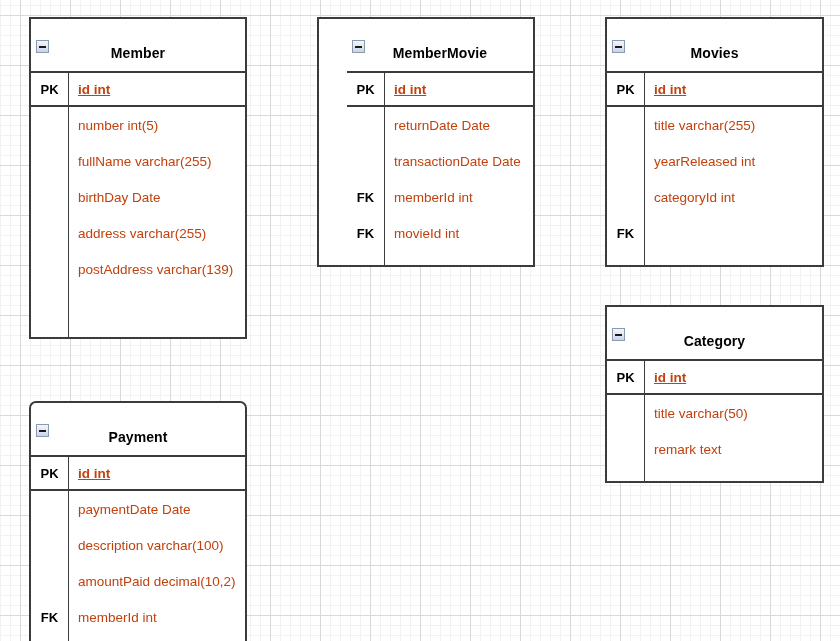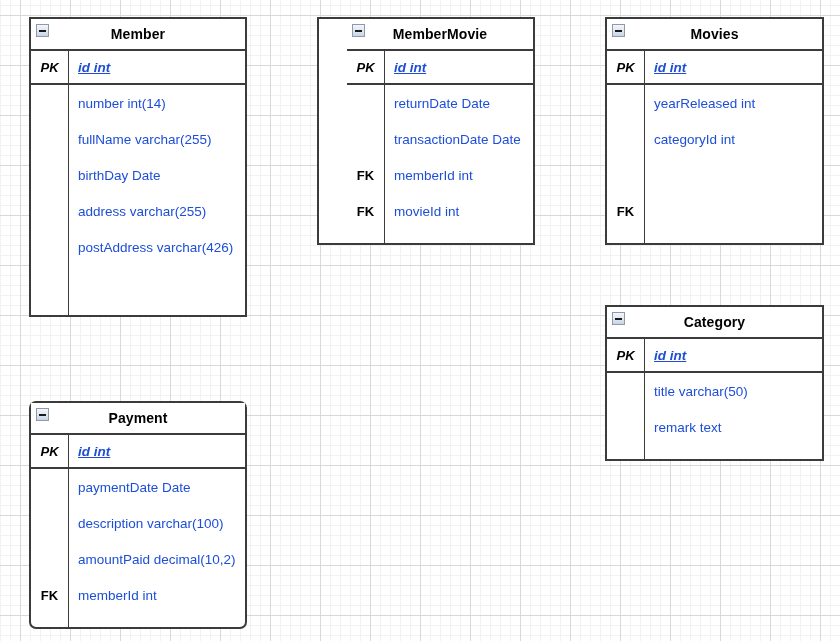--- a/index.html
+++ b/index.html
@@ -39,26 +39,27 @@
   .entity {
     position: absolute;
     box-sizing: border-box;
     border: 2px solid #3b3b3b;
     background: #ffffff;
   }
 
   .entity-header {
     position: relative;
     box-sizing: border-box;
-    height: 32px;
+    height: 38px;
     border-bottom: 2px solid #3b3b3b;
     display: flex;
     align-items: center;
     justify-content: center;
     background: #ffffff;
+    margin-top: 16px;
   }
 
   .collapse-icon {
     position: absolute;
     left: 5px;
     top: 5px;
     width: 13px;
     height: 13px;
     box-sizing: border-box;
     border: 1px solid #8a9bb0;
@@ -80,21 +81,20 @@
     font-weight: bold;
     color: #000000;
     letter-spacing: 0.1px;
   }
 
   .key-row {
     box-sizing: border-box;
     height: 34px;
     display: flex;
     border-bottom: 2px solid #3b3b3b;
-    font-style: italic;
   }
 
   .attr-area {
     display: flex;
   }
 
   .keycol {
     box-sizing: border-box;
     border-right: 1px solid #3b3b3b;
     flex: 0 0 auto;
@@ -123,21 +123,21 @@
     font-weight: bold;
     color: #000000;
   }
 
   .namecell {
     height: 36px;
     display: flex;
     align-items: center;
     padding-left: 9px;
     font-size: 13.5px;
-    color: #1d4ed8;
+    color: #c2410c;
     white-space: nowrap;
     text-align: right;
   }
 
   .key-row .keycell,
   .key-row .namecell {
     height: 100%;
   }
 
   .pk-name {
@@ -172,25 +172,25 @@
         <div class="keycol" style="flex-basis: 38px;">
           <div class="keycell"></div>
           <div class="keycell"></div>
           <div class="keycell"></div>
           <div class="keycell"></div>
           <div class="keycell"></div>
           <div class="keycell"></div>
           <div class="pad-bottom"></div>
         </div>
         <div class="namecol">
-          <div class="namecell">number int(14)</div>
+          <div class="namecell">number int(5)</div>
           <div class="namecell">fullName varchar(255)</div>
           <div class="namecell">birthDay Date</div>
           <div class="namecell">address varchar(255)</div>
-          <div class="namecell">postAddress varchar(426)</div>
+          <div class="namecell">postAddress varchar(139)</div>
           <div class="pad-bottom"></div>
         </div>
       </div>
     </div>
     <div class="entity" style="left: 317px; top: 17px; width: 218px; padding-left: 28px;">
       <div class="entity-header">
         <span class="collapse-icon">
           <i></i>
         </span>
         <span class="entity-title">MemberMovie</span>
@@ -237,20 +237,21 @@
       </div>
       <div class="attr-area">
         <div class="keycol" style="flex-basis: 38px;">
           <div class="keycell"></div>
           <div class="keycell"></div>
           <div class="keycell"></div>
           <div class="keycell">FK</div>
           <div class="pad-bottom"></div>
         </div>
         <div class="namecol">
+          <div class="namecell">title varchar(255)</div>
           <div class="namecell">yearReleased int</div>
           <div class="namecell">categoryId int</div>
           <div class="pad-bottom"></div>
         </div>
       </div>
     </div>
     <div class="entity" style="left: 605px; top: 305px; width: 219px;">
       <div class="entity-header">
         <span class="collapse-icon">
           <i></i>

